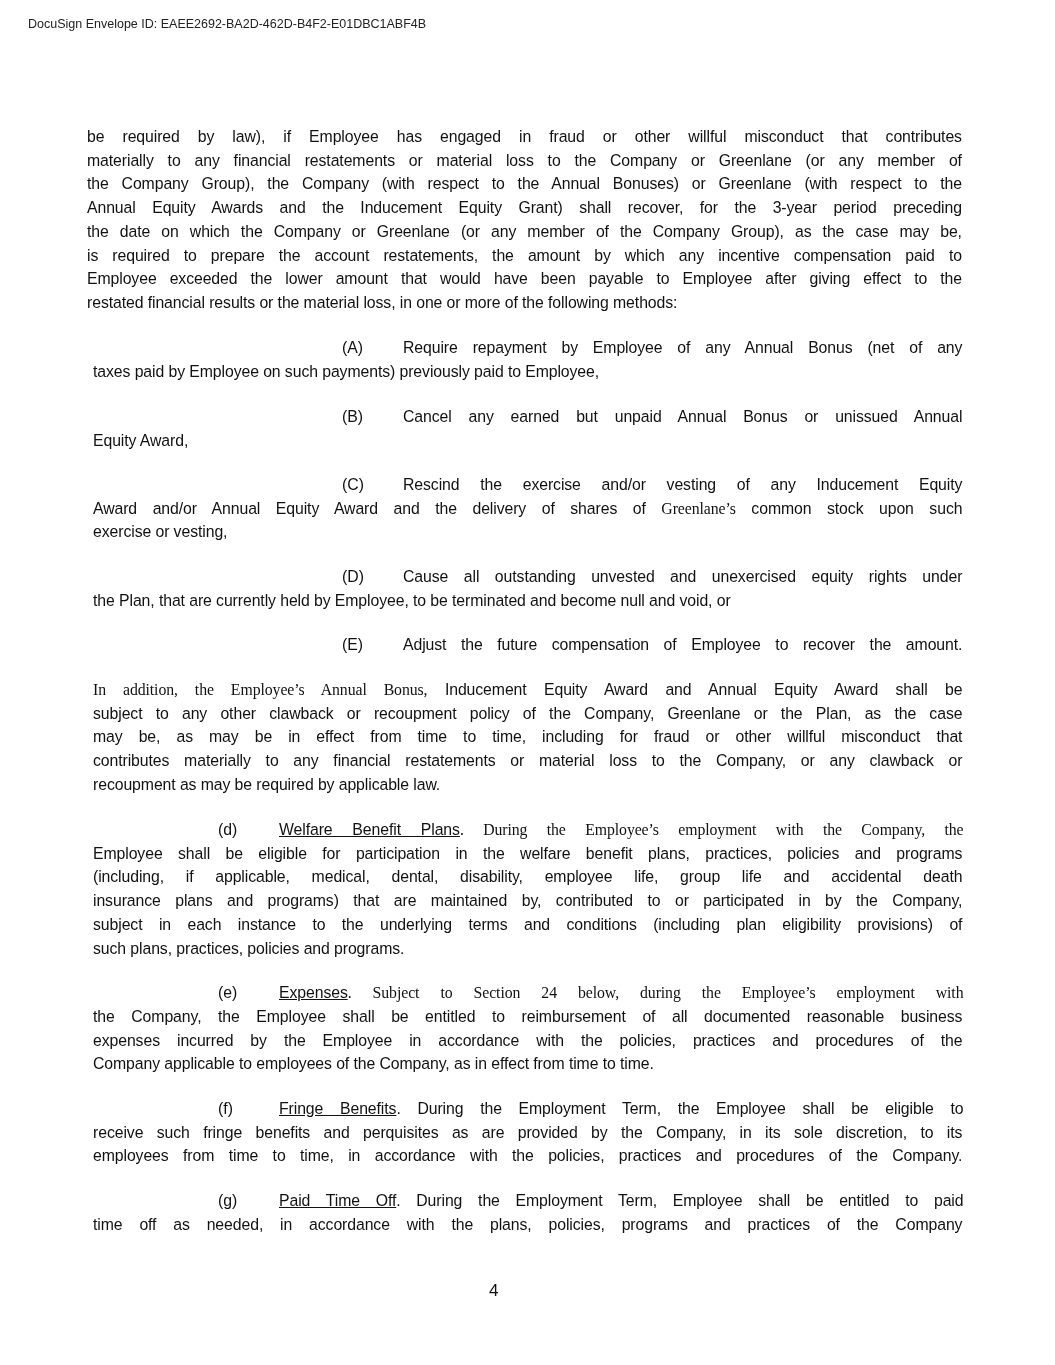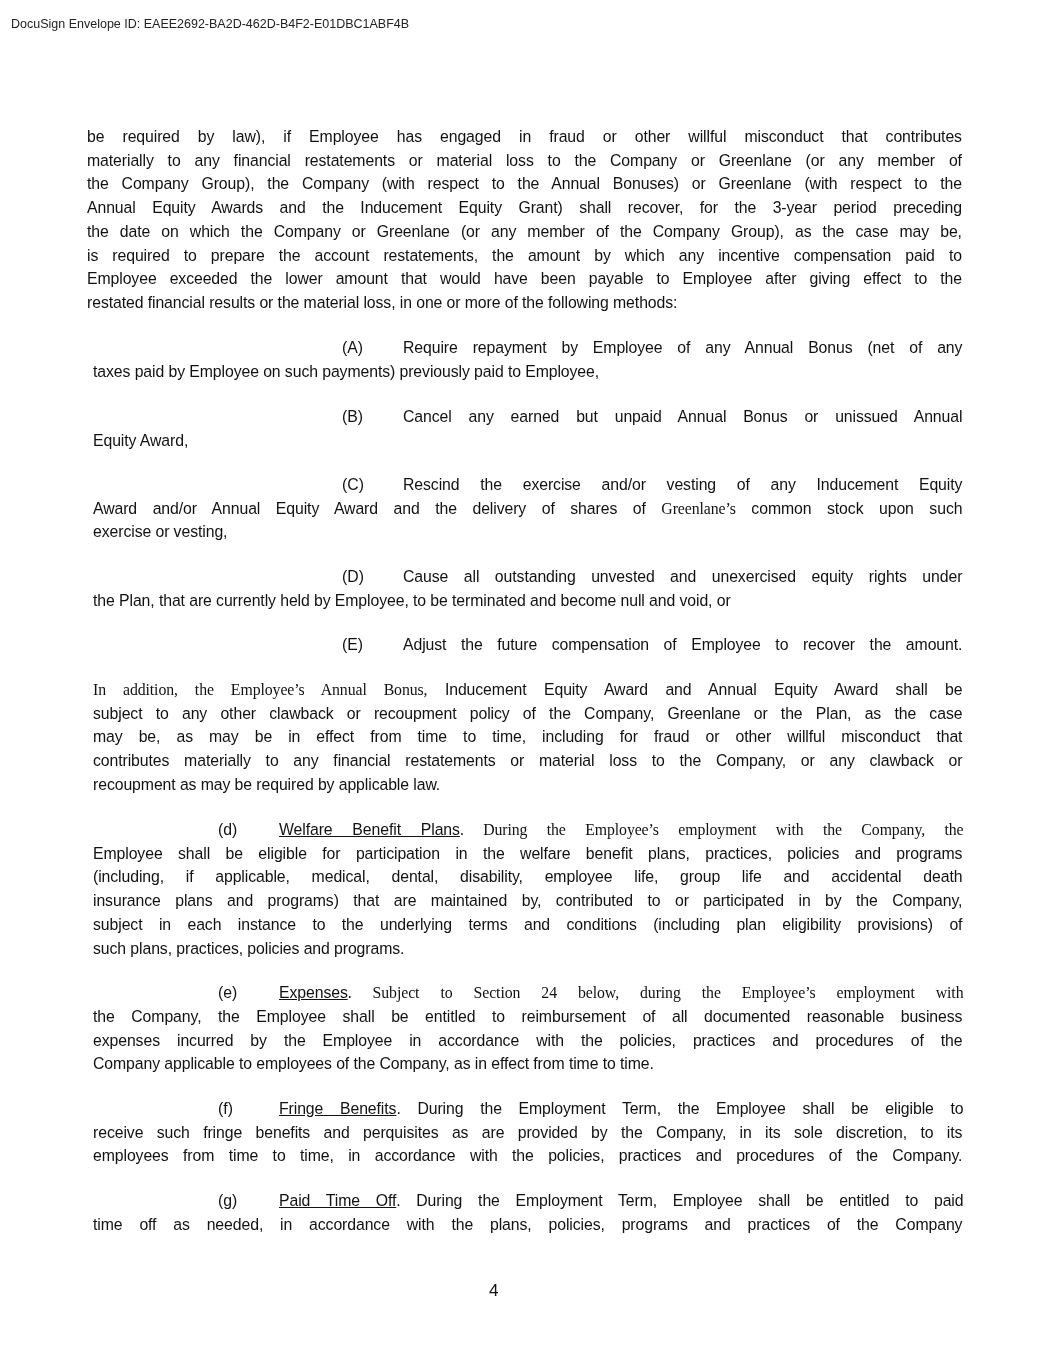--- a/index.html
+++ b/index.html
@@ -1,17 +1,17 @@
 <!DOCTYPE html>
 <html><head>
   <meta charset="utf-8">
   <style>
     html, body { margin: 0; padding: 0; background: #ffffff; }
     body { width: 1055px; height: 1365px; position: relative; overflow: hidden; color: #111; }
-    .envelope { position: absolute; left: 11px; top: 17px; font-family: "Liberation Sans", sans-serif; font-size: 12.5px; color: #222; }
+    .envelope { position: absolute; left: 28px; top: 17px; font-family: "Liberation Sans", sans-serif; font-size: 12.5px; color: #222; }
     .line {
       position: absolute;
       left: 87px;
       width: 875px;
       font-family: "Liberation Sans", sans-serif;
       font-size: 17.2px;
       line-height: 23.8px;
       white-space: nowrap;
       text-align: justify;
       text-align-last: justify;

